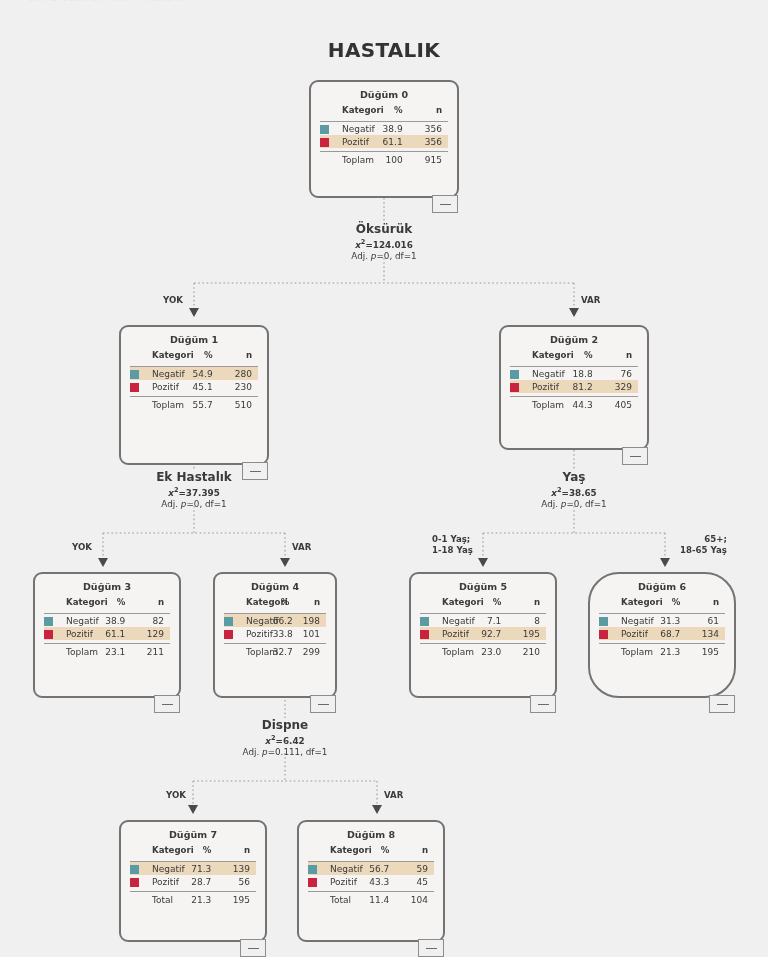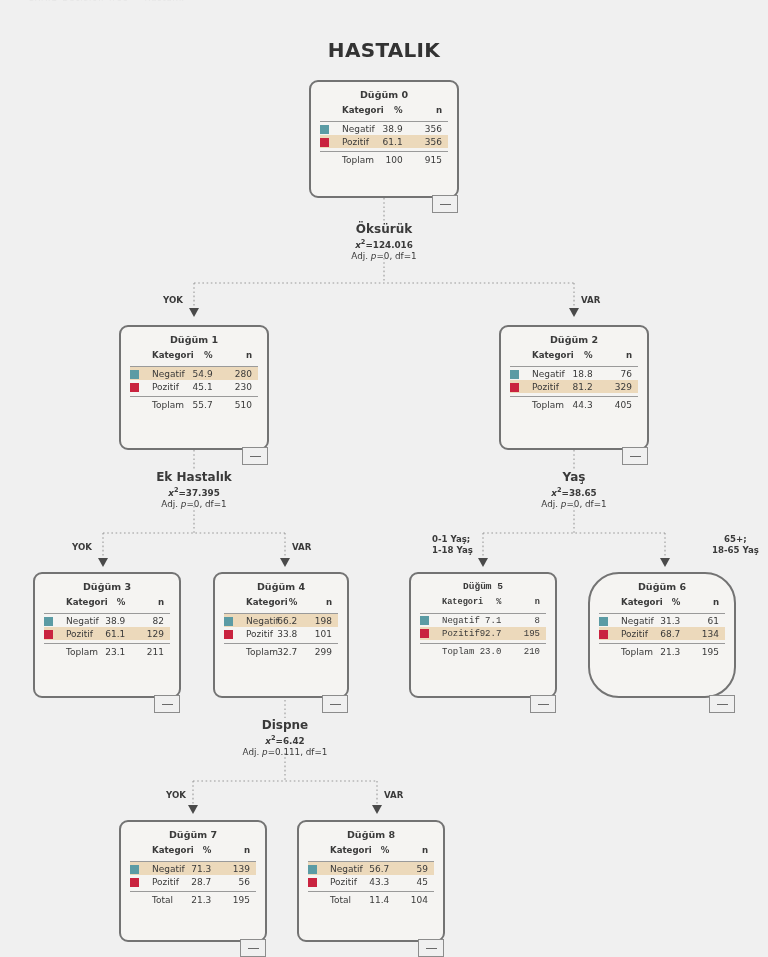--- a/index.html
+++ b/index.html
@@ -174,21 +174,21 @@
   </div>
 
   <div class="split" style="left:334px;top:222px;width:100px;">
     <div class="var">Öksürük</div>
     <div class="chi"><i>x</i><sup>2</sup>=<span>124.016</span></div>
     <div>Adj. <i>p</i><span>=0, df=1</span></div>
   </div>
   <div class="edge-label" style="left:163px;top:295px;">YOK</div>
   <div class="edge-label" style="left:581px;top:295px;">VAR</div>
 
-  <div class="node" style="left:119px;top:325px;width:150px;height:125px;">
+  <div class="node" style="left:119px;top:325px;width:150px;height:140px;">
     <div class="node-title">Düğüm 1</div>
     <div class="tbl-wrap">
       <table class="node-table">
         <tbody>
             <tr>
               <th class="c-sw"></th>
               <th class="c-cat">Kategori</th>
               <th class="c-pct">%</th>
               <th class="c-n">n</th>
             </tr>
@@ -273,21 +273,21 @@
 
   <div class="split" style="left:524px;top:470px;width:100px;">
     <div class="var">Yaş</div>
     <div class="chi"><i>x</i><sup>2</sup>=<span>38.65</span></div>
     <div>Adj. <i>p</i><span>=0, df=1</span></div>
   </div>
   <div class="edge-label" style="left:432px;top:534px;text-align:left;">
     <span>0-1 Yaş;</span><br>
     <span>1-18 Yaş</span>
   </div>
-  <div class="edge-label" style="left:712px;top:534px;text-align:center;">
+  <div class="edge-label" style="left:680px;top:534px;text-align:right;">
     <span>65+;</span><br>
     <span>18-65 Yaş</span>
   </div>
 
   <div class="node" style="left:33px;top:572px;width:148px;height:126px;">
     <div class="node-title">Düğüm 3</div>
     <div class="tbl-wrap">
       <table class="node-table">
         <tbody>
             <tr>
@@ -319,21 +319,21 @@
               <td class="c-cat">Toplam</td>
               <td class="c-pct">23.1</td>
               <td class="c-n">211</td>
             </tr>
       </tbody>
         </table>
     </div>
     <div class="minus-btn"></div>
   </div>
 
-  <div class="node" style="left:213px;top:572px;width:136px;height:126px;">
+  <div class="node" style="left:213px;top:572px;width:124px;height:126px;">
     <div class="node-title">Düğüm 4</div>
     <div class="tbl-wrap">
       <table class="node-table">
         <tbody>
             <tr>
               <th class="c-sw"></th>
               <th class="c-cat">Kategori</th>
               <th class="c-pct">%</th>
               <th class="c-n">n</th>
             </tr>
@@ -360,21 +360,21 @@
               <td class="c-cat">Toplam</td>
               <td class="c-pct">32.7</td>
               <td class="c-n">299</td>
             </tr>
       </tbody>
         </table>
     </div>
     <div class="minus-btn"></div>
   </div>
 
-  <div class="node" style="left:409px;top:572px;width:148px;height:126px;font-family:Liberation Mono, monospace;">
+  <div class="node" style="left:409px;top:572px;width:148px;height:126px;">
     <div class="node-title">Düğüm 5</div>
     <div class="tbl-wrap">
       <table class="node-table">
         <tbody>
             <tr>
               <th class="c-sw"></th>
               <th class="c-cat">Kategori</th>
               <th class="c-pct">%</th>
               <th class="c-n">n</th>
             </tr>

